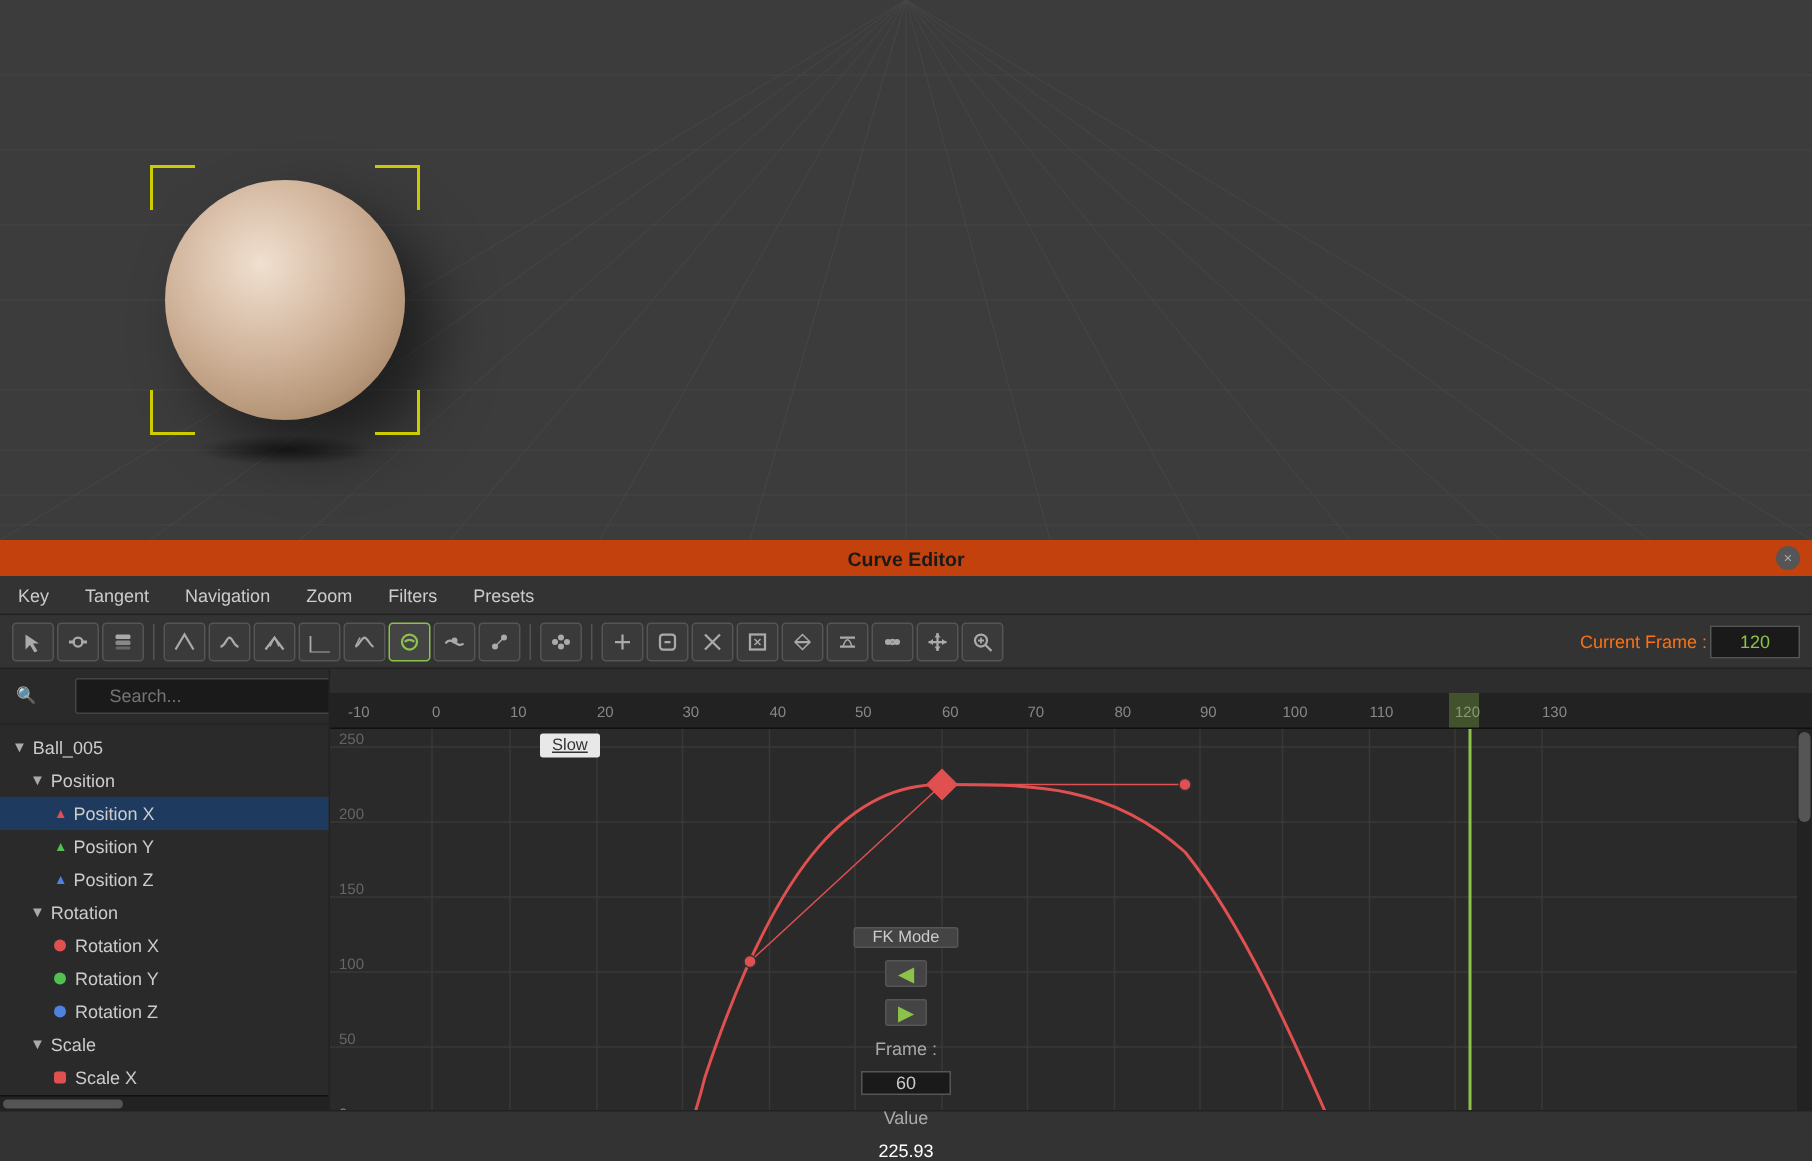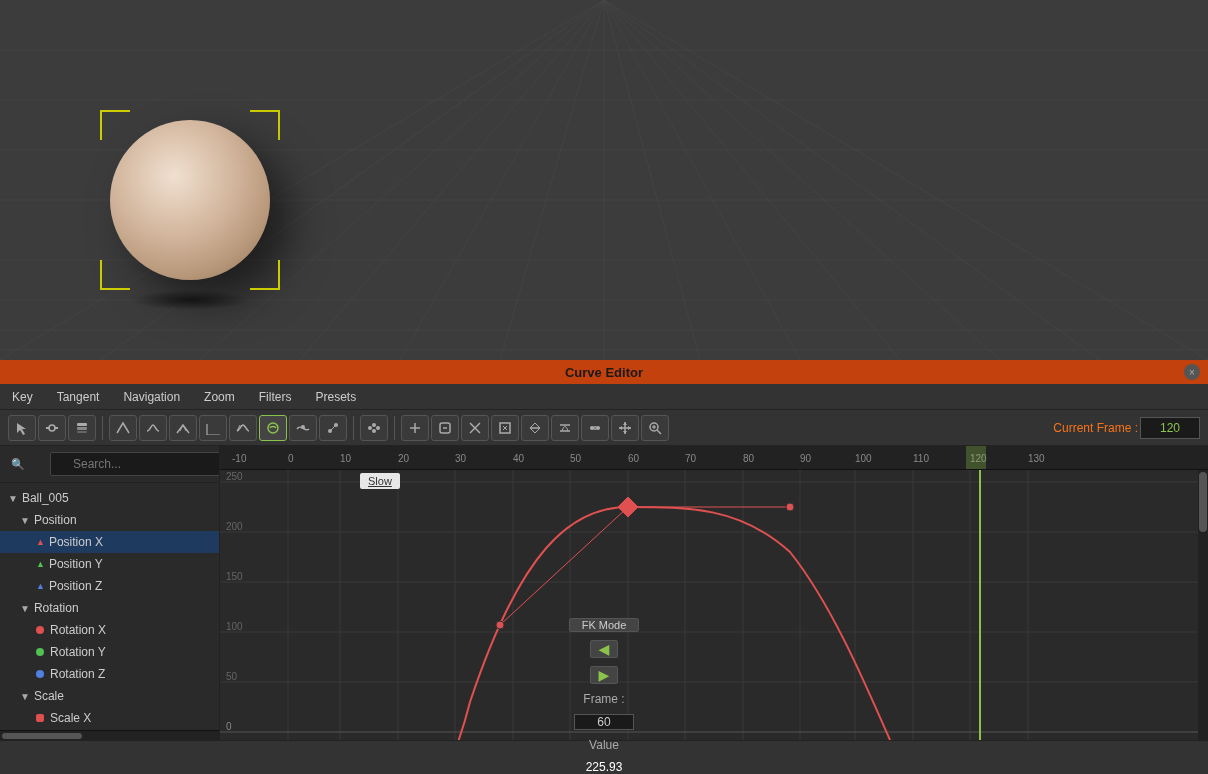--- a/index.html
+++ b/index.html
@@ -244,20 +244,21 @@
       background: #555;
       border-radius: 3px;
     }
 
     
     #curve-panel {
       flex: 1;
       position: relative;
       overflow: hidden;
       background: #2a2a2a;
+      margin-top: 16px;
     }
 
     #frame-ruler {
       height: 24px;
       background: #222;
       border-bottom: 1px solid #111;
       position: relative;
       overflow: hidden;
     }
 

